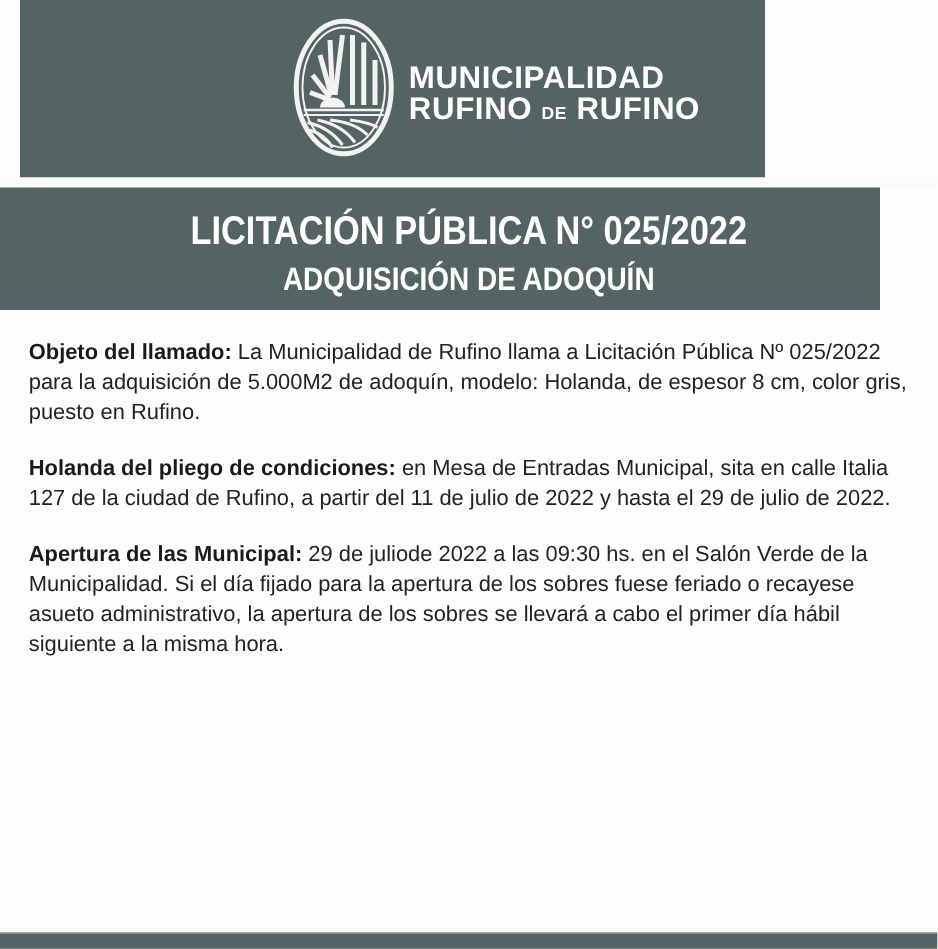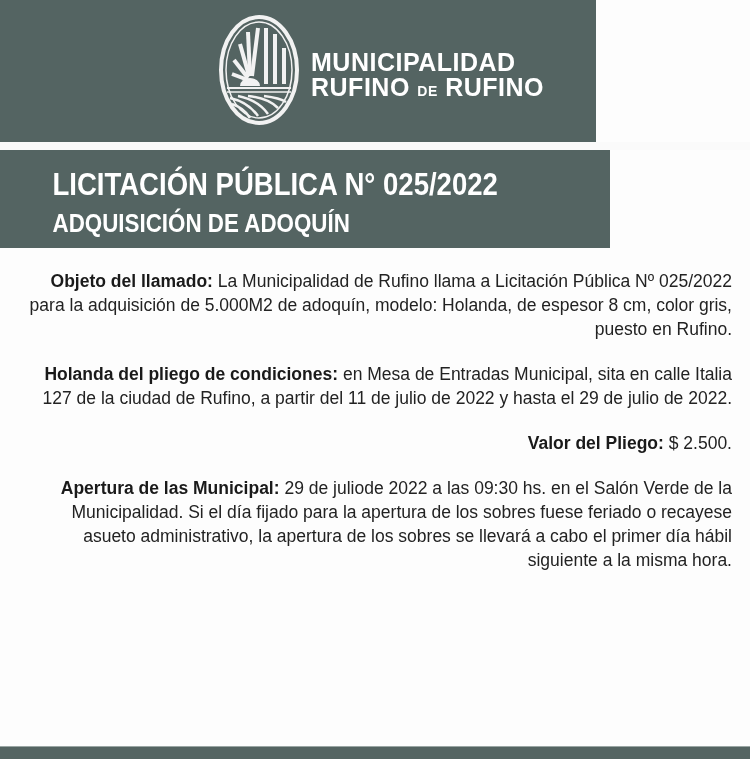--- a/index.html
+++ b/index.html
@@ -1,29 +1,29 @@
 <!DOCTYPE html>
 <html><head>
 <meta charset="utf-8">
 <style>
   html,body{margin:0;padding:0;}
   body{width:750px;height:759px;overflow:hidden;background:#fdfdfd;font-family:"Liberation Sans",sans-serif;position:relative;}
-  .header{position:absolute;left:0;top:0;width:596px;height:142px;background:#546462;}
+  .header{position:absolute;left:16px;top:0;width:596px;height:142px;background:#546462;}
   .stripe{position:absolute;left:0;top:142px;width:750px;height:8px;background:#fafafa;}
-  .titleband{position:absolute;left:0;top:150px;width:610px;height:98px;background:#546462;color:#fff;text-decoration:underline;}
+  .titleband{position:absolute;left:0;top:150px;width:704px;height:98px;background:#546462;text-align:center;color:#fff;text-decoration:underline;}
   .footer{position:absolute;left:0;top:746px;width:750px;height:13px;background:#546462;border-top:1px solid #9aa6a4;}
   .logo{position:absolute;left:218px;top:14px;width:82px;height:112px;}
   .brand{position:absolute;left:311px;top:50px;color:#fff;font-weight:bold;letter-spacing:0.5px;}
   .brand .l1{font-size:25px;line-height:25px;display:block;}
   .brand .l2{font-size:25px;line-height:25px;display:block;}
   .brand .de{font-size:14px;margin-top:12px;}
   .t1{position:absolute;left:0;width:750px;top:16px;font-size:32px;font-weight:bold;letter-spacing:0px;transform:scaleX(0.86);transform-origin:center;}
   .t2{position:absolute;left:0;width:750px;top:58px;font-size:26px;font-weight:bold;transform:scaleX(0.86);transform-origin:center;}
   .content{position:absolute;left:22px;top:269px;width:710px;color:#222;font-size:17.5px;line-height:24px;}
-  .para{margin:0 0 21px 1px;text-align:right;}
+  .para{margin:0 0 21px 1px;}
   .lbl{font-weight:bold;color:#1a1a1a;}
 </style>
 </head>
 <body>
 
 <div class="header">
   <svg class="logo" viewBox="0 0 82 112">
     <ellipse cx="41" cy="56" rx="38" ry="53" fill="none" stroke="#f2f2f2" stroke-width="4"></ellipse>
     <ellipse cx="41" cy="56" rx="33" ry="48" fill="none" stroke="#f2f2f2" stroke-width="1.5"></ellipse>
     <g stroke="#f2f2f2" stroke-width="4" fill="none">
@@ -56,17 +56,16 @@
 <div class="stripe"></div>
 
 <div class="titleband">
   <div class="t1">LICITACIÓN PÚBLICA N° 025/2022</div>
   <div class="t2">ADQUISICIÓN DE ADOQUÍN</div>
 </div>
 
 <div class="content">
   <p class="para"><span class="lbl">Objeto del llamado:</span><span> La Municipalidad de Rufino llama a Licitación Pública Nº 025/2022 para la adquisición de 5.000M2 de adoquín, modelo: Holanda, de espesor 8 cm, color gris, puesto en Rufino.</span></p>
   <p class="para"><span class="lbl">Holanda del pliego de condiciones:</span><span> en Mesa de Entradas Municipal, sita en calle Italia 127 de la ciudad de Rufino, a partir del 11 de julio de 2022 y hasta el 29 de julio de 2022.</span></p>
-  <p class="para"><span class="lbl">Valor del Pliego:</span><span> $ 2.500.</span></p>
   <p class="para"><span class="lbl">Apertura de las Municipal:</span><span> 29 de juliode 2022 a las 09:30 hs. en el Salón Verde de la Municipalidad. Si el día fijado para la apertura de los sobres fuese feriado o recayese asueto administrativo, la apertura de los sobres se llevará a cabo el primer día hábil siguiente a la misma hora.</span></p>
 </div>
 
 <div class="footer"></div>
 
 </body></html>

